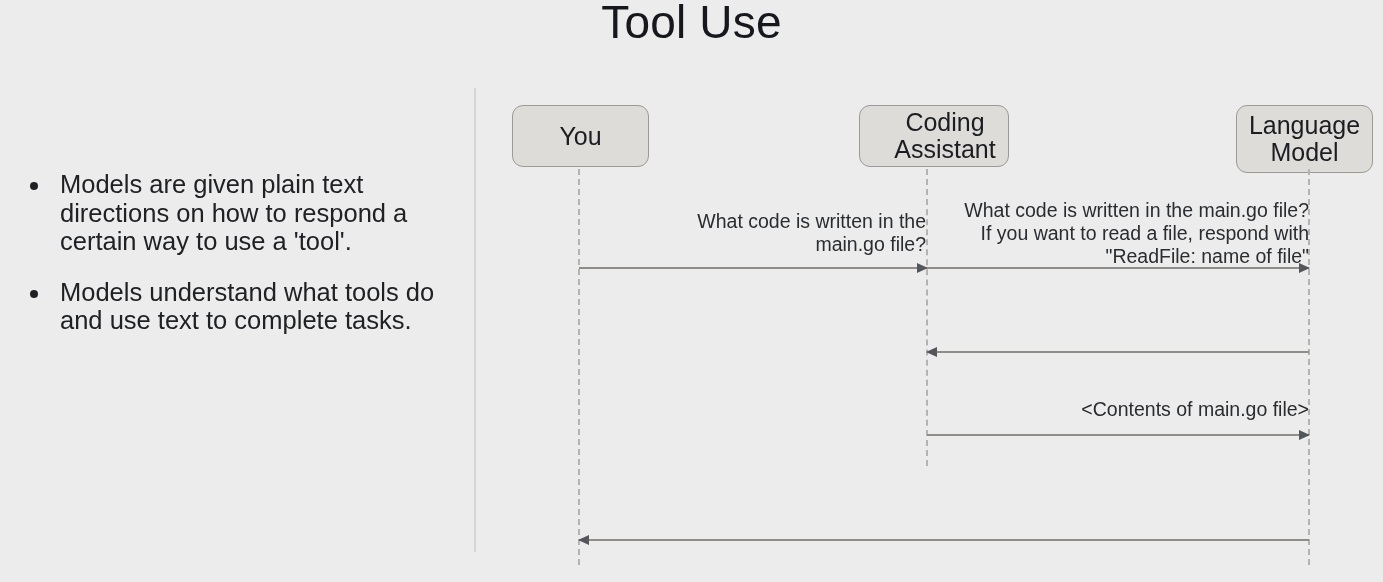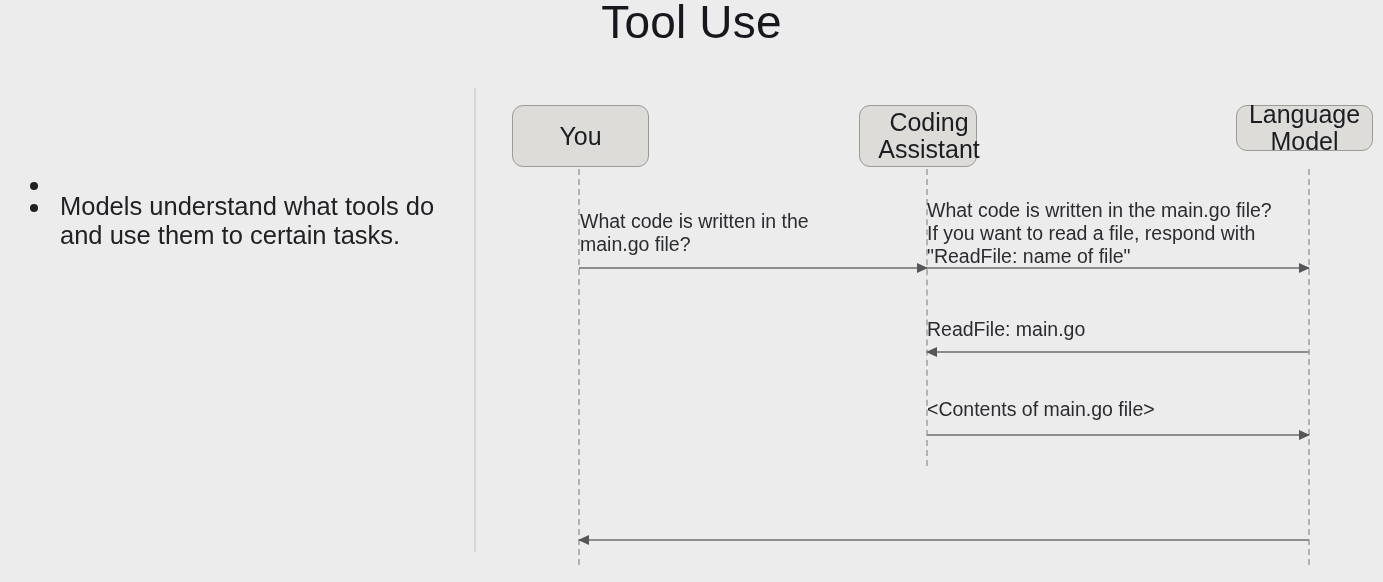--- a/index.html
+++ b/index.html
@@ -96,21 +96,21 @@
   }
 
   .lifeline {
     position: absolute;
     width: 0;
     border-left: 2px dashed #b4b3b0;
   }
 
   .msg-label {
     position: absolute;
-    text-align: left;
+    text-align: right;
     font-size: 19.5px;
     line-height: 1.17;
     color: #2a2c30;
     white-space: pre-line;
   }
   .msg-label.italic { }
 
   .msg-arrow {
     position: absolute;
     height: 2px;
@@ -134,57 +134,57 @@
   }
 </style>
 </head>
 <body>
 
 <div id="slide-title">Tool Use</div>
 
 <ul id="bullet-list">
   <li class="bullet-item">
     <span class="bullet-dot"></span>
+    <span>Models are given plain text directions on how to respond a certain way to use a 'tool'.</span>
   </li>
   <li class="bullet-item">
     <span class="bullet-dot"></span>
-    <span>Models understand what tools do and use them to certain tasks.</span>
+    <span>Models understand what tools do and use text to complete tasks.</span>
   </li>
 </ul>
 
 <div id="column-divider"></div>
 
 <div id="sequence-diagram">
 
   <div class="participant-box" style="left:504px; top:98px; width:137px; height:62px;">You</div>
 
-  <div class="participant-box" style="left:851px; top:98px; width:118px; height:62px;padding-left:28px;">Coding
+  <div class="participant-box" style="left:851px; top:98px; width:150px; height:62px;padding-left:28px;">Coding
 Assistant</div>
 
-  <div class="participant-box" style="left:1228px; top:98px; width:137px; height:46px;">Language
+  <div class="participant-box" style="left:1228px; top:98px; width:137px; height:68px;">Language
 Model</div>
 
   <div class="lifeline" style="left:570px; top:162px; height:396px;"></div>
   <div class="lifeline" style="left:918px; top:162px; height:297px;"></div>
   <div class="lifeline" style="left:1300px; top:162px; height:396px;"></div>
 
   <div class="msg-label" style="left:572px; top:203px; width:346px;">What code is written in the
 main.go file?</div>
   <div class="msg-arrow" style="left:571px; top:260px; width:348px;">
     <span class="arrowhead right"></span>
   </div>
 
   <div class="msg-label" style="left:919px; top:192px; width:382px;">What code is written in the main.go file?
 If you want to read a file, respond with
 "ReadFile: name of file"</div>
   <div class="msg-arrow" style="left:919px; top:260px; width:382px;">
     <span class="arrowhead right"></span>
   </div>
 
-  <div class="msg-label" style="left:919px; top:311px; width:382px;">ReadFile: main.go</div>
   <div class="msg-arrow" style="left:919px; top:344px; width:382px;">
     <span class="arrowhead left"></span>
   </div>
 
   <div class="msg-label italic" style="left:919px; top:391px; width:382px;">&lt;Contents of main.go file&gt;</div>
   <div class="msg-arrow" style="left:919px; top:427px; width:382px;">
     <span class="arrowhead right"></span>
   </div>
 
   <div class="msg-arrow" style="left:571px; top:532px; width:730px;">

